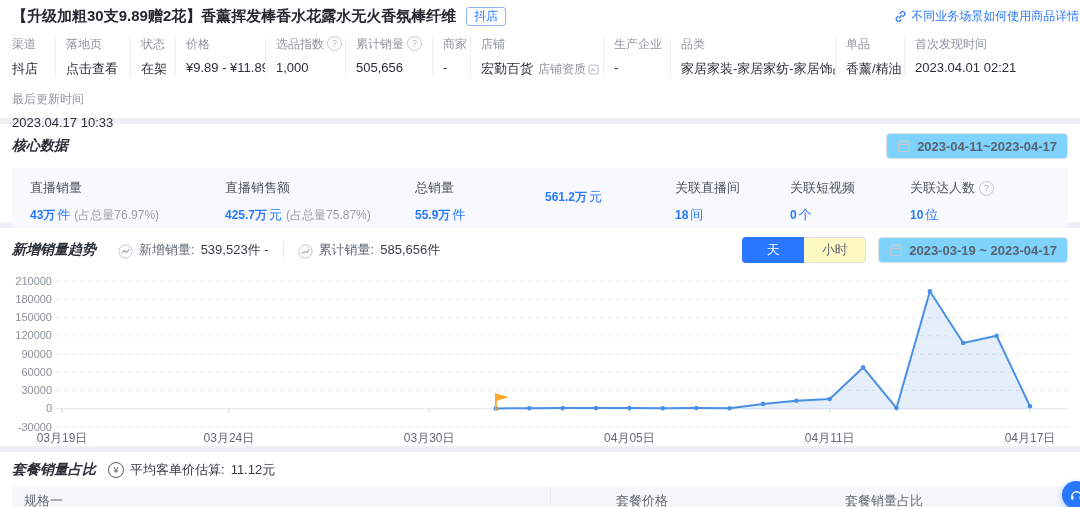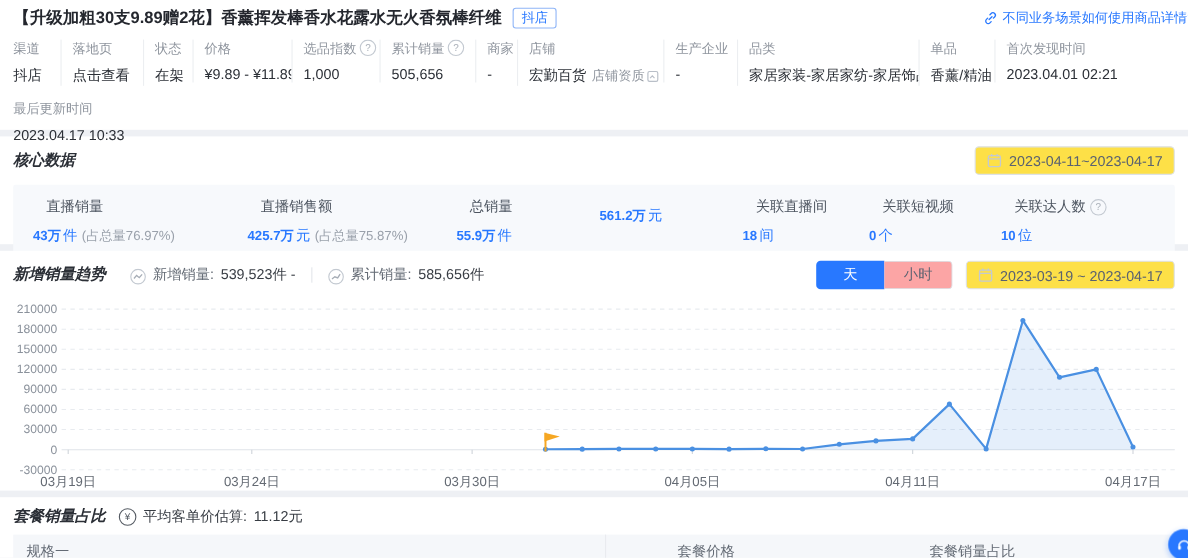--- a/index.html
+++ b/index.html
@@ -23,41 +23,41 @@
   .f-value{margin-top:7px;font-size:13px;color:#2b2f36;white-space:nowrap;display:flex;align-items:center;}
   .f-extra{color:#8f959e;margin-left:5px;font-size:12px;display:inline-flex;align-items:center;gap:2px;}
   .update-row{padding:13px 12px 0;}
   .qicon{width:13px;height:13px;border:1px solid #c3c9d1;border-radius:50%;color:#aab0b9;
     font-size:9px;display:inline-flex;align-items:center;justify-content:center;line-height:1;flex:0 0 auto;}
   
   #card-core{margin-top:6px;height:98px;box-sizing:border-box;}
   .sec-header{display:flex;align-items:center;padding:9px 12px;}
   .section-title{font-size:14px;font-weight:bold;color:#2b2f36;white-space:nowrap;font-style:italic;}
   .date-btn{display:flex;align-items:center;gap:6px;border:1px solid #dde1e6;border-radius:4px;
-    height:26px;padding:0 10px;font-size:13px;color:#5a6270;background:#fde047;box-sizing:border-box;
-    white-space:nowrap;cursor:pointer;}
+    height:26px;padding:0 10px;font-size:13px;color:#5a6270;background:#7dd3fc;box-sizing:border-box;
+    white-space:nowrap;cursor:pointer;font-weight:bold;}
   .ml-auto{margin-left:auto;}
   .metrics{margin:0 12px;background:#f7f9fc;display:flex;padding:11px 0 11px 18px;box-sizing:border-box;border-radius:2px;}
   .metric{flex:0 0 auto;}
-  .m-label{font-size:13px;color:#4d5560;display:flex;gap:4px;align-items:center;white-space:nowrap;margin-left:12px;}
+  .m-label{font-size:13px;color:#4d5560;display:flex;gap:4px;align-items:center;white-space:nowrap;}
   .m-valrow{margin-top:8px;white-space:nowrap;}
   .m-value{color:#2878ff;font-size:12px;font-weight:bold;}
   .m-unit{color:#2878ff;font-size:13px;margin-left:2px;}
   .m-note{color:#9aa1ab;font-size:12px;margin-left:4px;}
   
   #card-trend{margin-top:6px;height:218px;box-sizing:border-box;}
   .trend-header{display:flex;align-items:center;padding:9px 12px 4px;}
   .legend{display:flex;align-items:flex-end;margin-left:22px;font-size:13px;color:#646b75;gap:6px;white-space:nowrap;}
   .legend .val{color:#383d44;}
   .legend-divider{width:1px;height:14px;background:#e3e6ea;margin:0 14px;}
   .toggle{display:flex;margin-left:auto;}
   .toggle-btn{width:62px;height:26px;box-sizing:border-box;display:flex;align-items:center;
     justify-content:center;font-size:13px;cursor:pointer;}
   .toggle-active{background:#2878ff;color:#fff;border-radius:4px 0 0 4px;}
-  .toggle-inactive{border:1px solid #dde1e6;border-left:none;color:#5a6270;border-radius:0 4px 4px 0;background:#fca5a5;}
+  .toggle-inactive{border:1px solid #dde1e6;border-left:none;color:#5a6270;border-radius:0 4px 4px 0;background:#fef9c3;}
   .date-btn.trend{margin-left:12px;}
   #chart-wrap{margin:2px 0 0 6px;}
   
   #card-pkg{margin-top:6px;height:62px;box-sizing:border-box;}
   .pkg-header{display:flex;align-items:center;padding:9px 12px 7px;gap:6px;}
   .coin-icon{width:14px;height:14px;border:1px solid #555b63;border-radius:50%;color:#555b63;
     font-size:9px;display:inline-flex;align-items:center;justify-content:center;line-height:1;margin-left:6px;}
   .avg-text{font-size:13px;color:#383d44;white-space:nowrap;}
   .pkg-table-header{margin:0 12px;background:#f5f7fa;height:30px;display:flex;align-items:center;
     font-size:13px;color:#646b75;}

